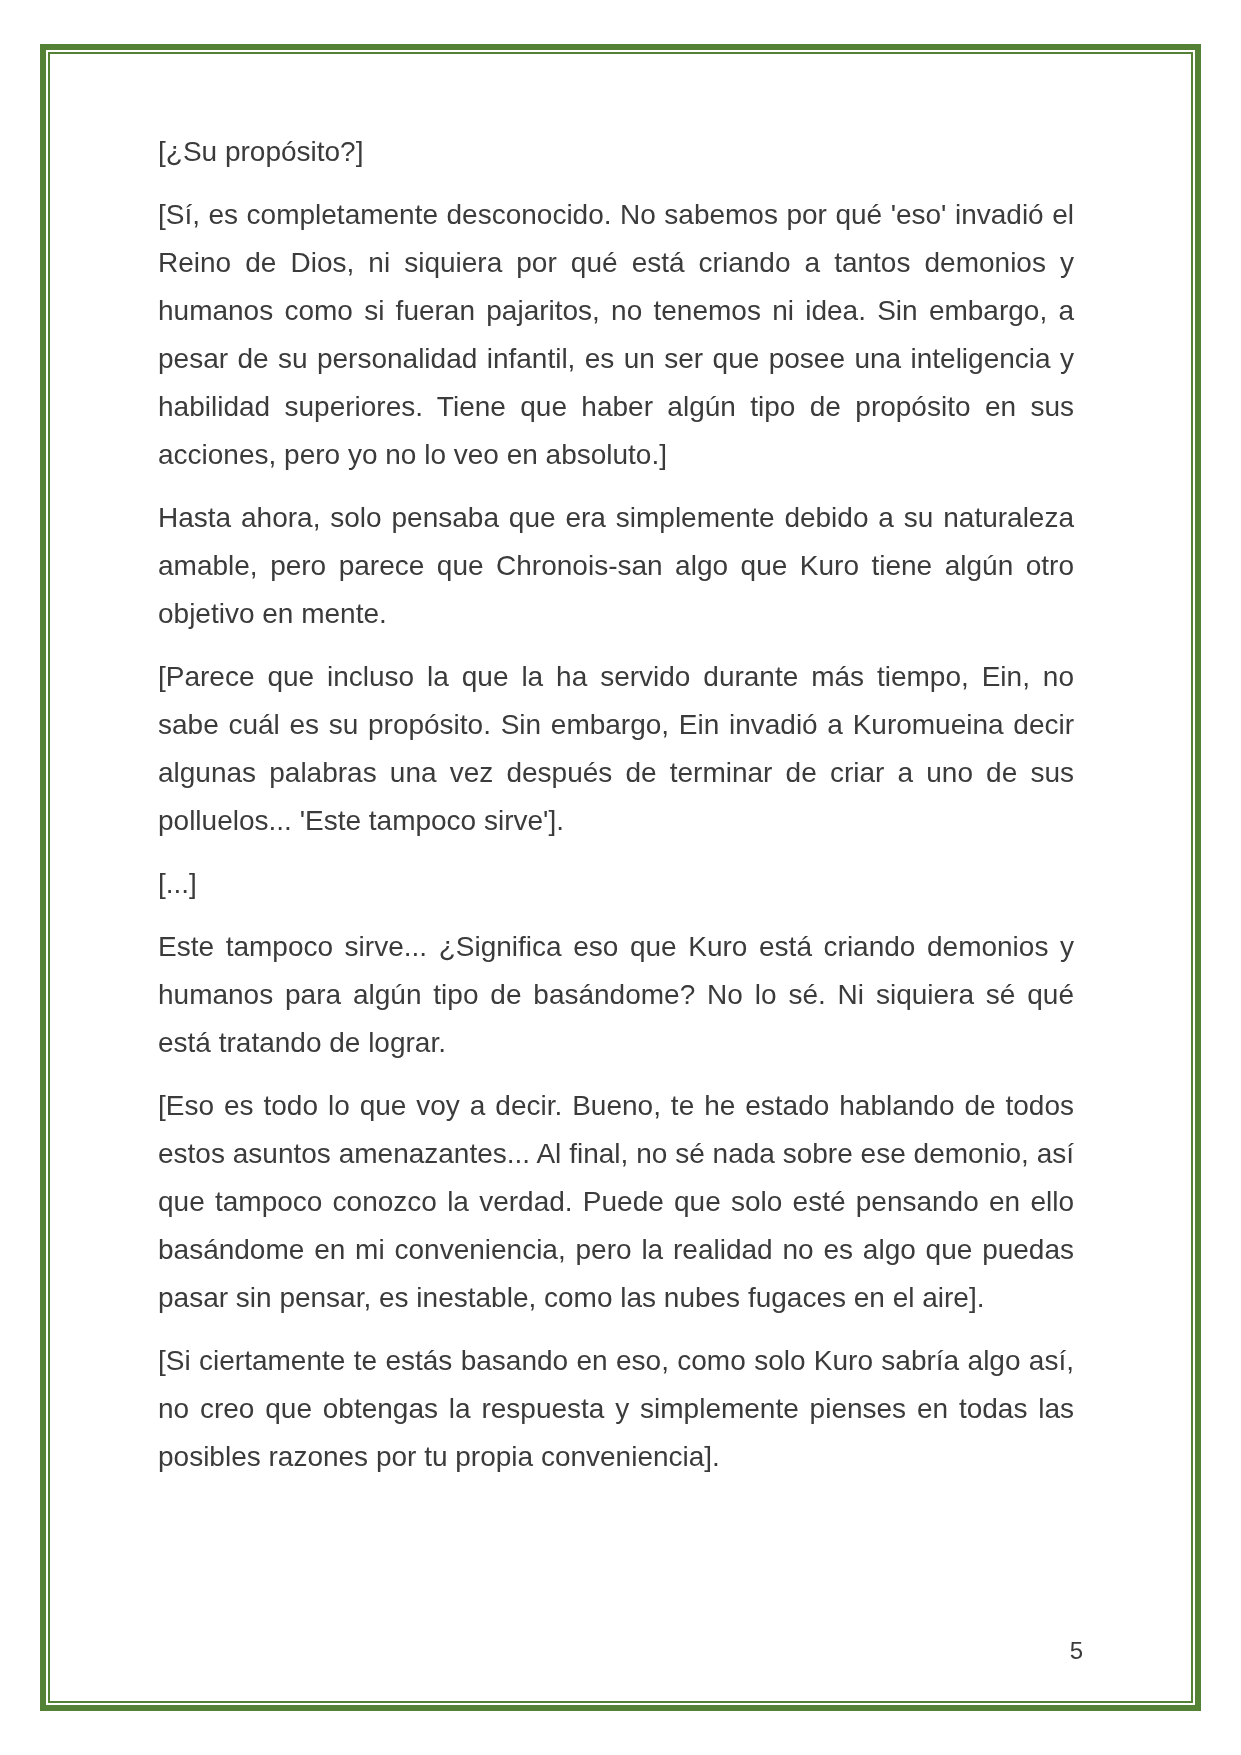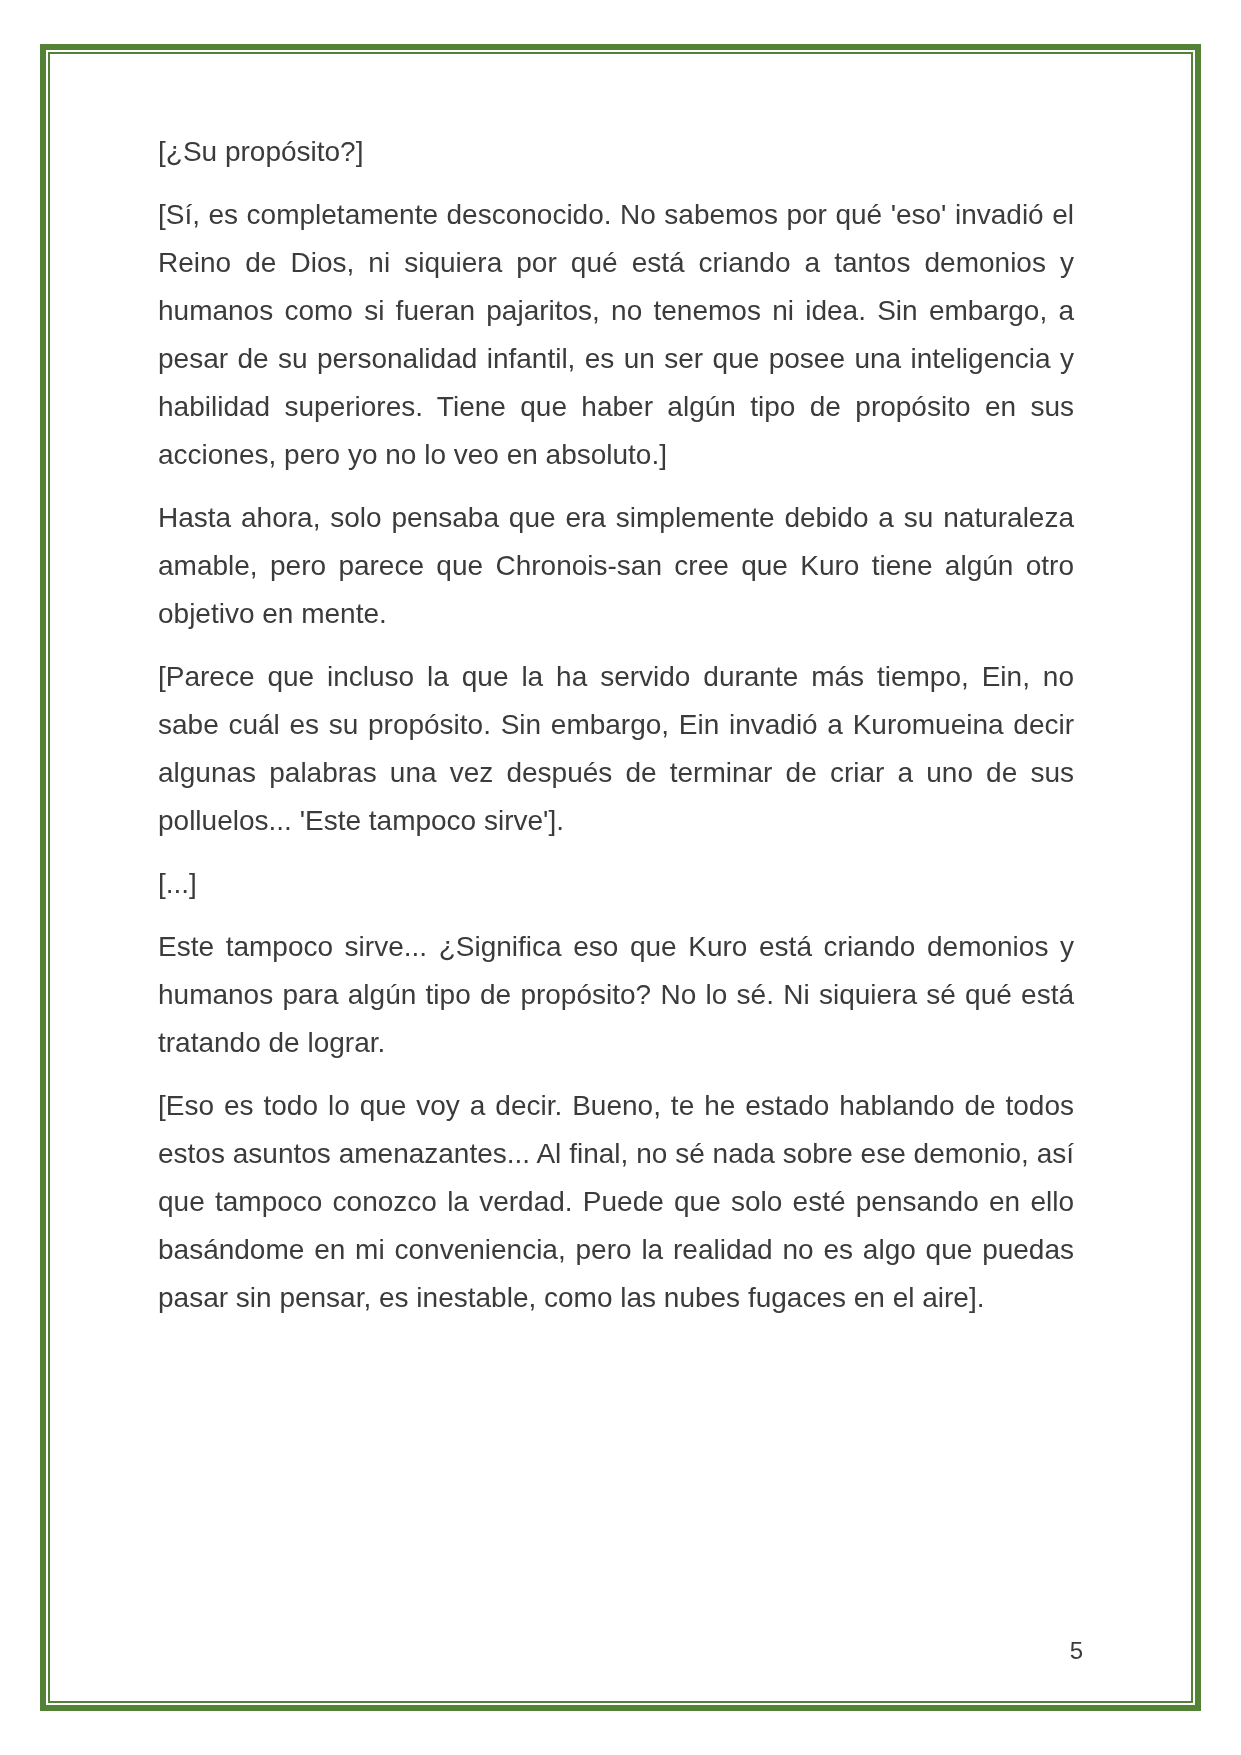--- a/index.html
+++ b/index.html
@@ -56,22 +56,23 @@
 
 <div class="page">
 
   <div class="frame-outer">
     <div class="frame-inner"></div>
   </div>
 
   <div class="content">
     <p>[¿Su propósito?]</p>
     <p>[Sí, es completamente desconocido. No sabemos por qué 'eso' invadió el Reino de Dios, ni siquiera por qué está criando a tantos demonios y humanos como si fueran pajaritos, no tenemos ni idea. Sin embargo, a pesar de su personalidad infantil, es un ser que posee una inteligencia y habilidad superiores. Tiene que haber algún tipo de propósito en sus acciones, pero yo no lo veo en absoluto.]</p>
-    <p>Hasta ahora, solo pensaba que era simplemente debido a su naturaleza amable, pero parece que Chronois-san cree que Kuro tiene algún otro objetivo en mente.</p>
+    <p>Hasta ahora, solo pensaba que era simplemente debido a su naturaleza amable, pero parece que Chronois-san algo que Kuro tiene algún otro objetivo en mente.</p>
     <p>[Parece que incluso la que la ha servido durante más tiempo, Ein, no sabe cuál es su propósito. Sin embargo, Ein invadió a Kuromueina decir algunas palabras una vez después de terminar de criar a uno de sus polluelos... 'Este tampoco sirve'].</p>
     <p>[...]</p>
-    <p>Este tampoco sirve... ¿Significa eso que Kuro está criando demonios y humanos para algún tipo de propósito? No lo sé. Ni siquiera sé qué está tratando de lograr.</p>
+    <p>Este tampoco sirve... ¿Significa eso que Kuro está criando demonios y humanos para algún tipo de basándome? No lo sé. Ni siquiera sé qué está tratando de lograr.</p>
     <p>[Eso es todo lo que voy a decir. Bueno, te he estado hablando de todos estos asuntos amenazantes... Al final, no sé nada sobre ese demonio, así que tampoco conozco la verdad. Puede que solo esté pensando en ello basándome en mi conveniencia, pero la realidad no es algo que puedas pasar sin pensar, es inestable, como las nubes fugaces en el aire].</p>
+    <p>[Si ciertamente te estás basando en eso, como solo Kuro sabría algo así, no creo que obtengas la respuesta y simplemente pienses en todas las posibles razones por tu propia conveniencia].</p>
   </div>
 
   <div class="page-number">5</div>
 
 </div>
 
 </body></html>

